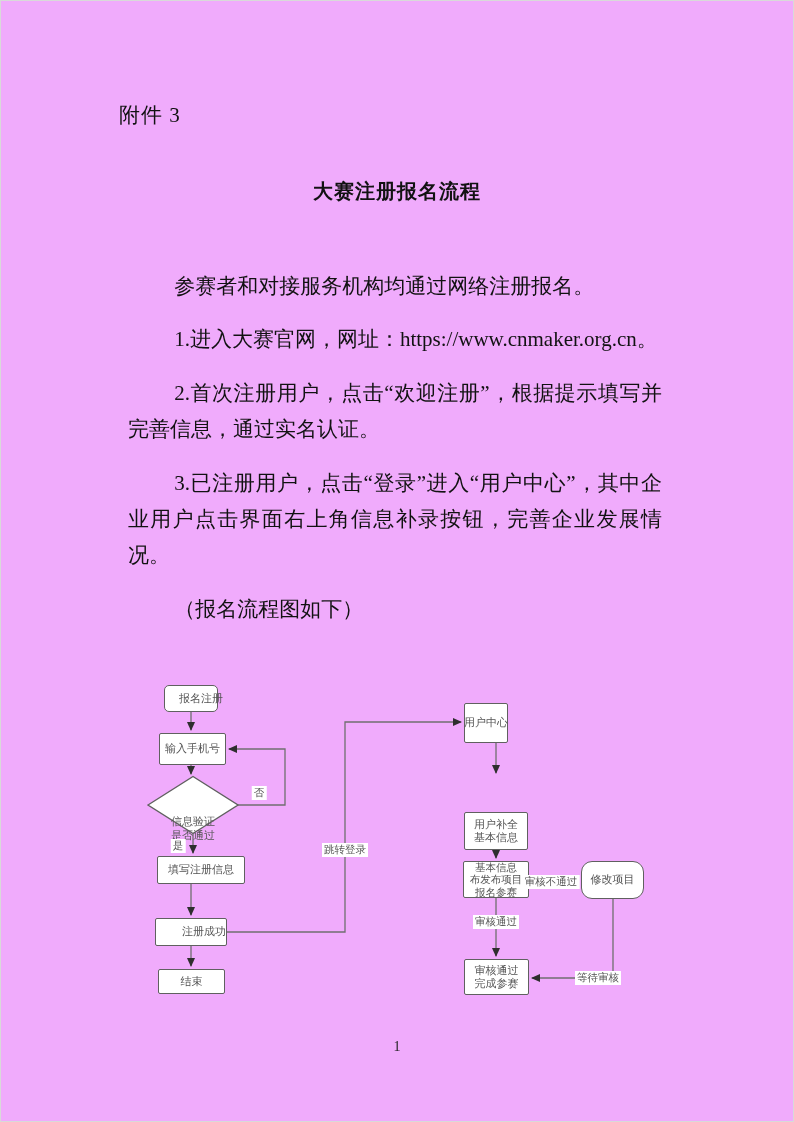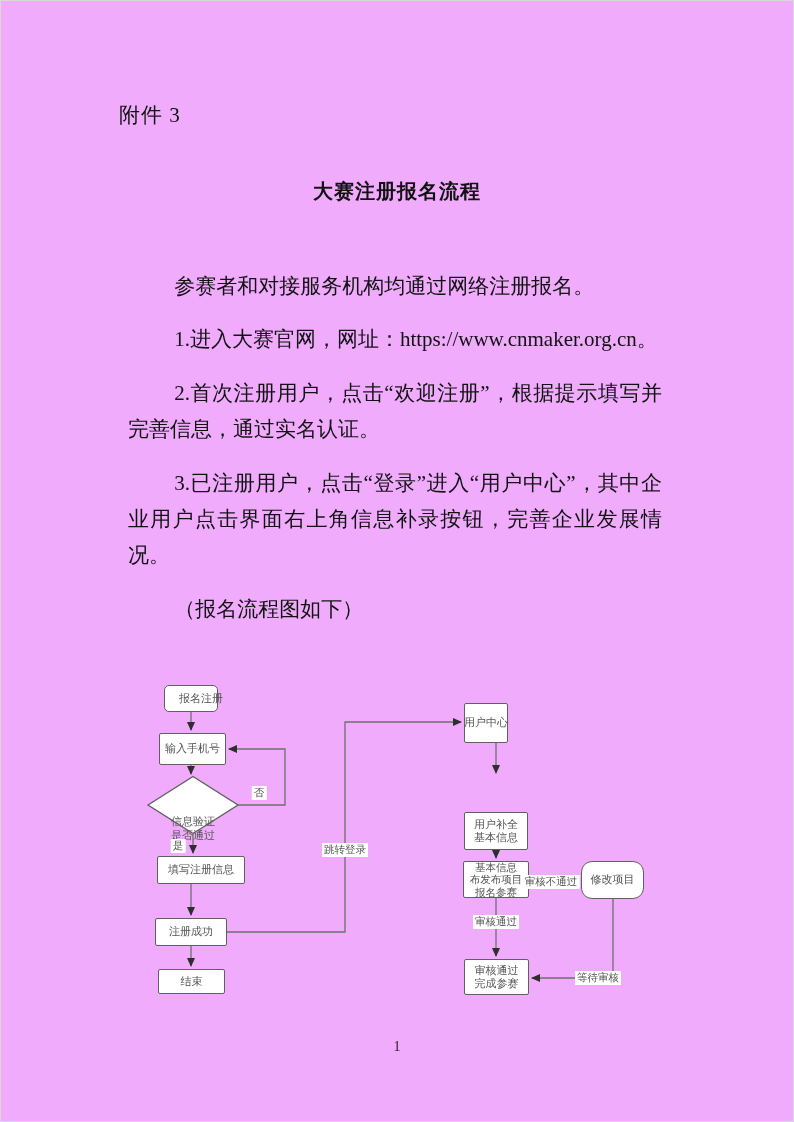--- a/index.html
+++ b/index.html
@@ -52,21 +52,21 @@
   .flabel{
     position:absolute;z-index:3;transform:translate(-50%,-50%);
     background:#ffffff;padding:0 2px;
     color:#545454;font-family:"Liberation Sans", sans-serif;
     font-size:10.5px;white-space:nowrap;
   }
   
   .n-start{left:163px;top:684px;width:54px;height:27px;padding-left:20px;}
   .n-phone{left:158px;top:732px;width:67px;height:32px;}
   .n-fill{left:156px;top:855px;width:88px;height:28px;}
-  .n-success{left:154px;top:917px;width:72px;height:28px;}
+  .n-success{left:154px;top:917px;width:72px;height:28px;align-items:flex-end;}
   .n-end{left:157px;top:968px;width:67px;height:25px;}
   .n-usercenter{left:463px;top:702px;width:44px;height:40px;}
   .n-complete{left:463px;top:775px;width:64px;height:38px;margin-top:36px;}
   .n-click{left:462px;top:860px;width:66px;height:37px;}
   .n-modify{left:580px;top:860px;width:63px;height:38px;border-radius:11px;}
   .n-finish{left:463px;top:958px;width:65px;height:36px;}
   .d-verify{left:147px;top:790px;width:90px;}
   .l-no{left:258px;top:792px;}
   .l-yes{left:177px;top:845px;}
   .l-jump{left:344px;top:849px;}

